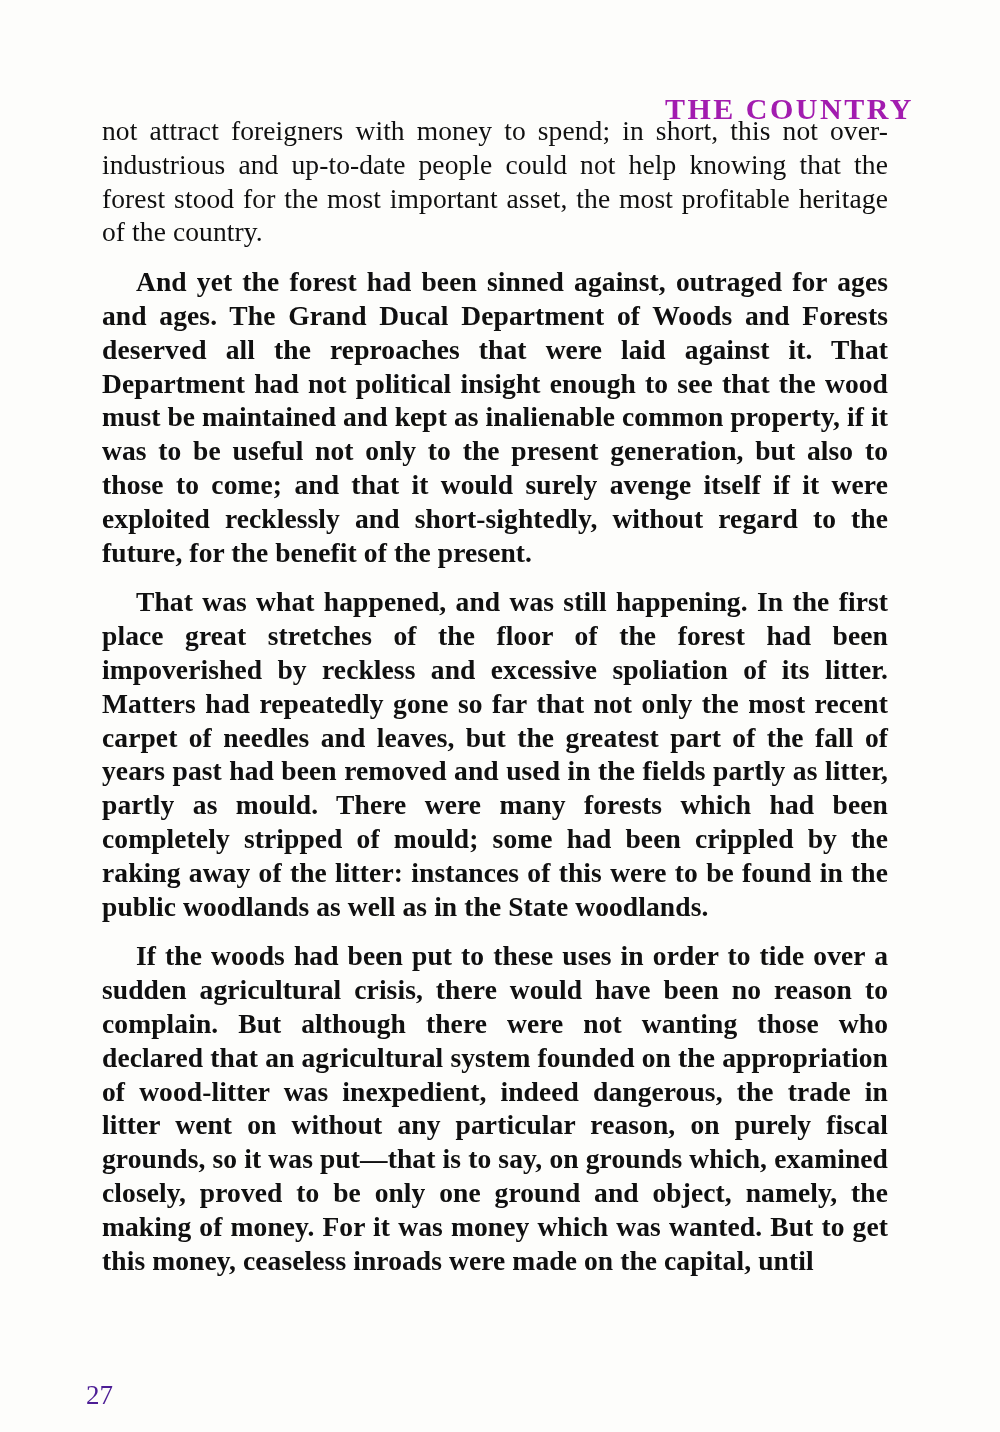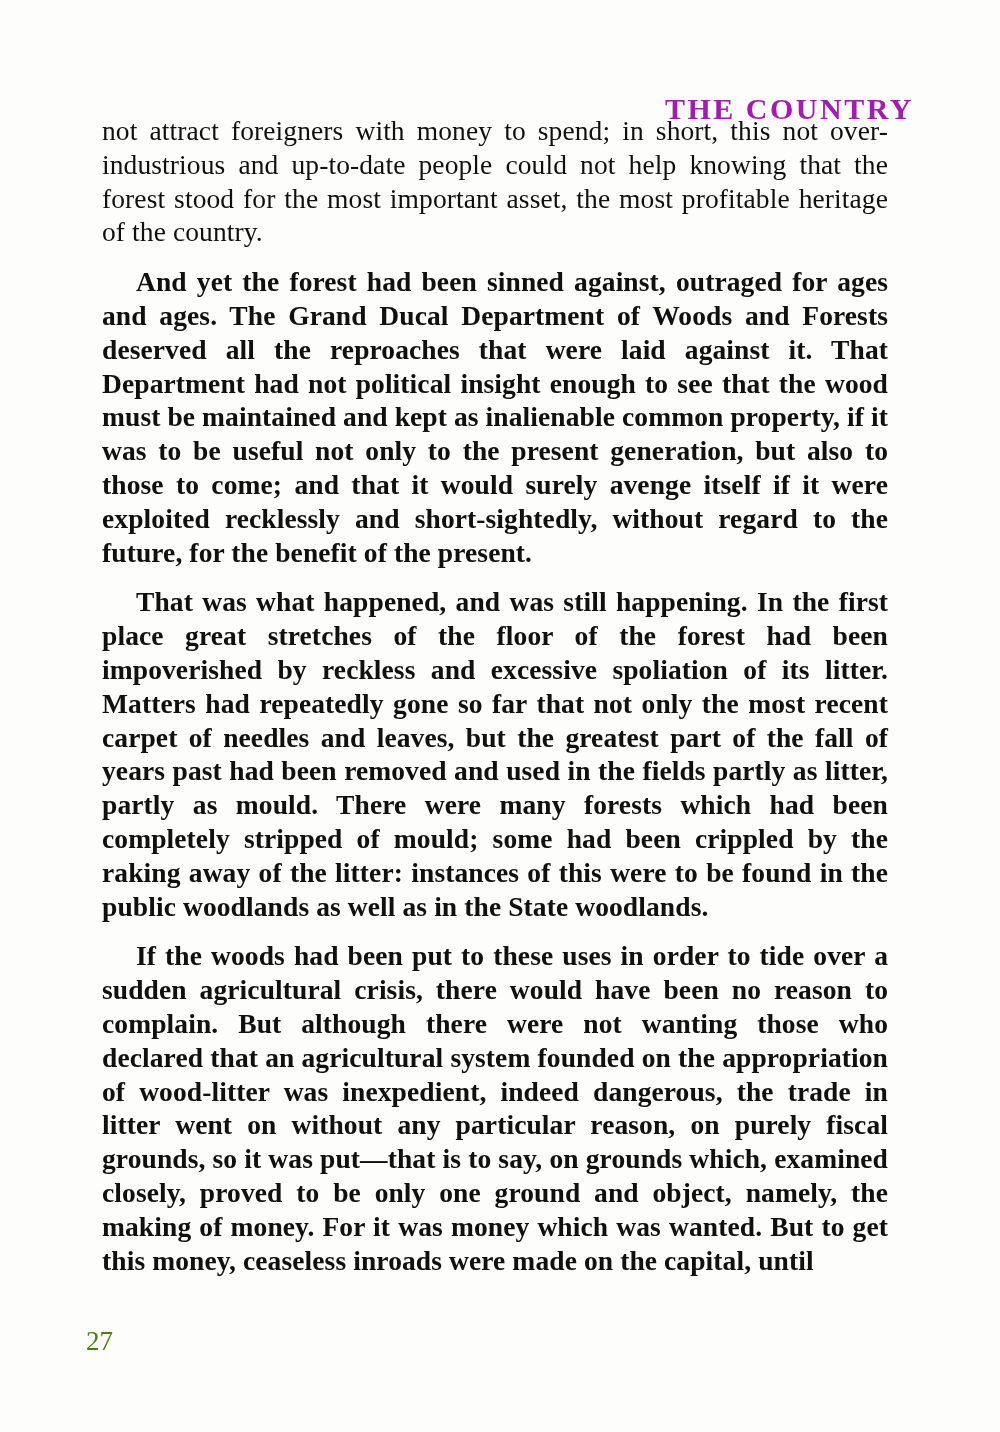--- a/index.html
+++ b/index.html
@@ -48,23 +48,23 @@
     font-weight: 400;
     letter-spacing: 0.1px;
   }
   .para.indent {
     text-indent: 34px;
     font-weight: bold;
   }
   .folio {
     position: absolute;
     left: 86px;
-    top: 1326px;
+    top: 1380px;
     font-size: 27px;
-    color: #4d7c0f;
+    color: #4c1d95;
   }
 </style>
 </head>
 <body>
 
 <div class="page">
 
   <div class="running-head">THE COUNTRY</div>
 
   <div class="body-block">

